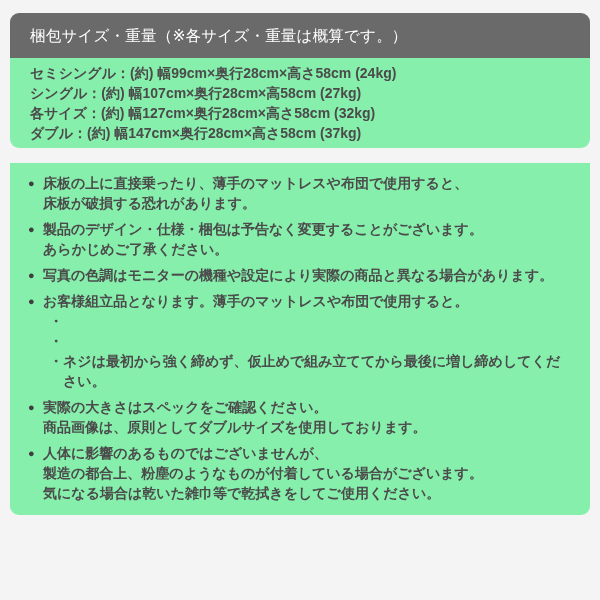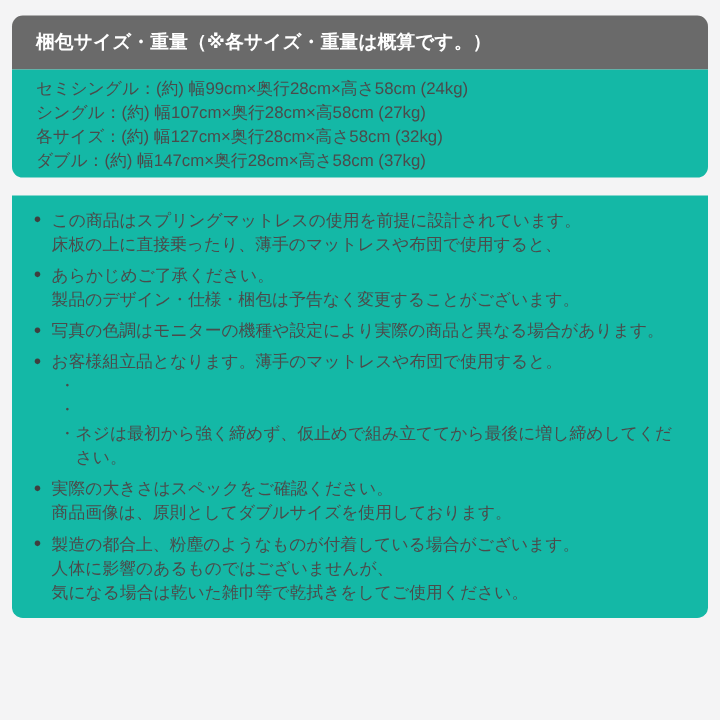--- a/index.html
+++ b/index.html
@@ -15,30 +15,31 @@
   .page {
     padding: 13px 10px 0 10px;
   }
   .panel { margin-bottom: 15px; }
   .panel-header {
     background: #6a6a6a;
     color: #ffffff;
     border-radius: 9px 9px 0 0;
     padding: 12px 20px;
     font-size: 15.5px;
-    font-weight: bold;
+    font-weight: normal;
     line-height: 21px;
     letter-spacing: 0.2px;
   }
   .panel-body {
-    background: #14b8a6;
+    background: #86efac;
     border-radius: 0 0 9px 9px;
     color: #4b4b4b;
     font-size: 14px;
     line-height: 20px;
+    font-weight: bold;
   }
   .spec-body { padding: 5px 20px 5px 20px; }
   .notes-body { padding: 10px 18px 12px 18px; }
   .note-group {
     display: flex;
     align-items: flex-start;
     margin-bottom: 6px;
   }
   .note-group:last-child { margin-bottom: 0; }
   .bullet {
@@ -77,30 +78,30 @@
       <div class="spec-line">ダブル：(約) 幅147cm×奥行28cm×高さ58cm (37kg)</div>
     </div>
   </section>
 
   <section class="panel">
     <div class="panel-body notes-body">
 
       <div class="note-group">
         <span class="bullet">●</span>
         <div class="note-lines">
-          <div>この商品はスプリングマットレスの使用を前提に設計されています。</div>
           <div>床板の上に直接乗ったり、薄手のマットレスや布団で使用すると、</div>
+          <div>床板が破損する恐れがあります。</div>
         </div>
       </div>
 
       <div class="note-group">
         <span class="bullet">●</span>
         <div class="note-lines">
+          <div>製品のデザイン・仕様・梱包は予告なく変更することがございます。</div>
           <div>あらかじめご了承ください。</div>
-          <div>製品のデザイン・仕様・梱包は予告なく変更することがございます。</div>
         </div>
       </div>
 
       <div class="note-group">
         <span class="bullet">●</span>
         <div class="note-lines">
           <div>写真の色調はモニターの機種や設定により実際の商品と異なる場合があります。</div>
         </div>
       </div>
 
@@ -125,22 +126,22 @@
         <span class="bullet">●</span>
         <div class="note-lines">
           <div>実際の大きさはスペックをご確認ください。</div>
           <div>商品画像は、原則としてダブルサイズを使用しております。</div>
         </div>
       </div>
 
       <div class="note-group">
         <span class="bullet">●</span>
         <div class="note-lines">
+          <div>人体に影響のあるものではございませんが、</div>
           <div>製造の都合上、粉塵のようなものが付着している場合がございます。</div>
-          <div>人体に影響のあるものではございませんが、</div>
           <div>気になる場合は乾いた雑巾等で乾拭きをしてご使用ください。</div>
         </div>
       </div>
 
     </div>
   </section>
 
 </div>
 
 </body></html>

